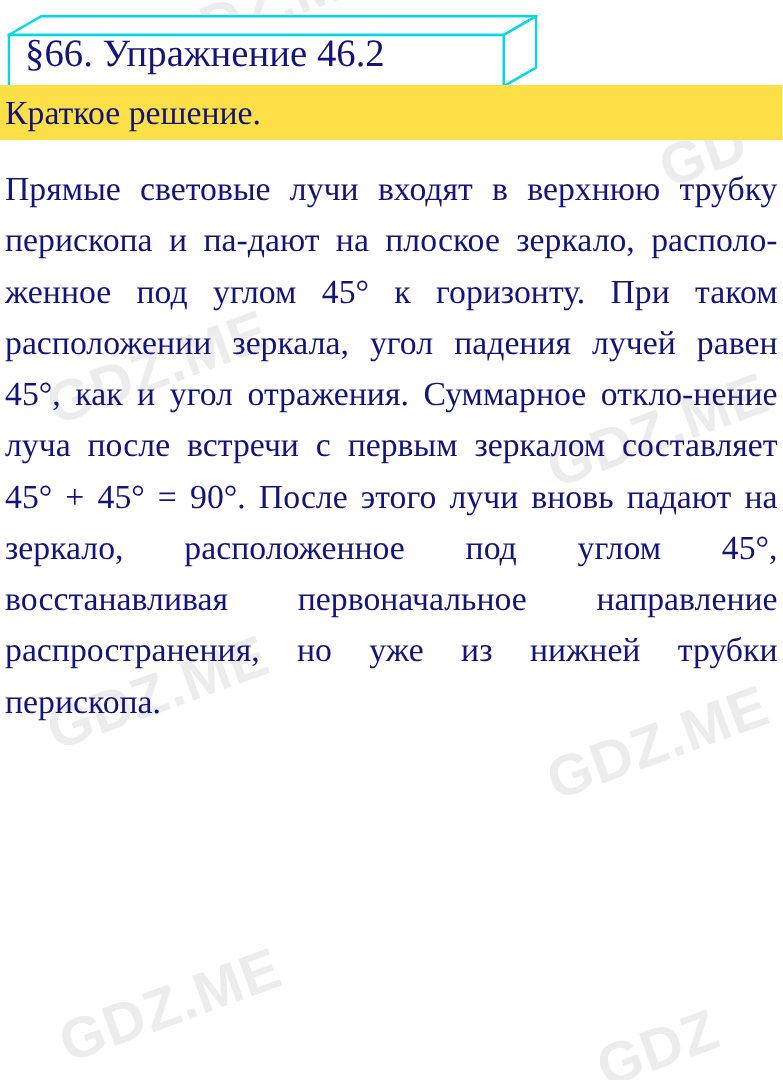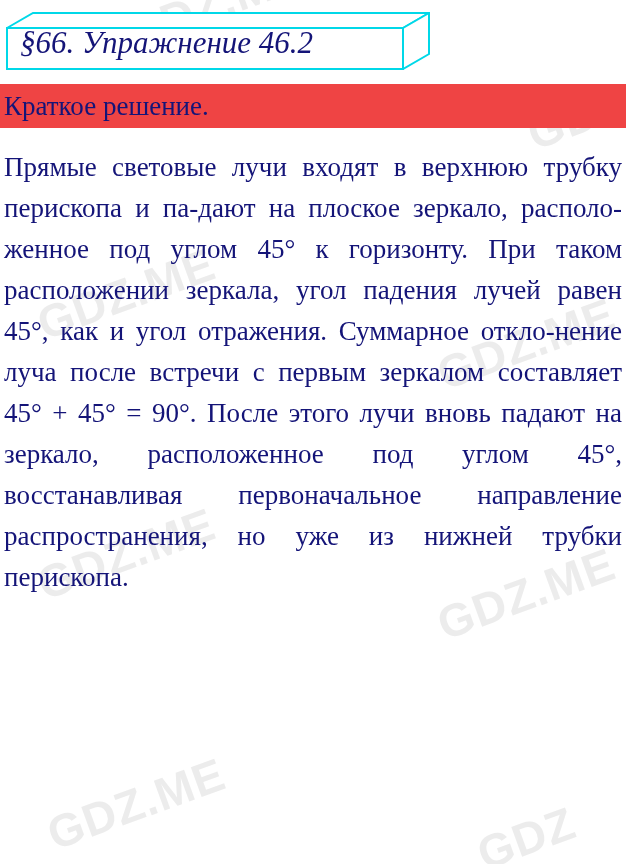--- a/index.html
+++ b/index.html
@@ -32,23 +32,22 @@
     font-size: 46px;
     letter-spacing: 1px;
     white-space: nowrap;
     transform: rotate(-20deg);
     transform-origin: left top;
   }
 
   
   .title-wrap {
     position: relative;
-    height: 84px;
+    height: 68px;
     z-index: 4;
-    font-style: italic;
   }
   .box3d {
     position: absolute;
     left: 6px;
     top: 12px;
     width: 424px;
     height: 58px;
   }
   .box3d svg {
     display: block;
@@ -60,21 +59,21 @@
     font-size: 31px;
     line-height: 38px;
     color: #141478;
     white-space: nowrap;
     z-index: 5;
   }
 
   
   .highlight-bar {
     position: relative;
-    background: #ef4444;
+    background: #fde047;
     height: 44px;
     width: 626px;
     z-index: 4;
   }
   .highlight-bar span {
     position: absolute;
     left: 4px;
     top: 5px;
     font-size: 27px;
     line-height: 34px;

